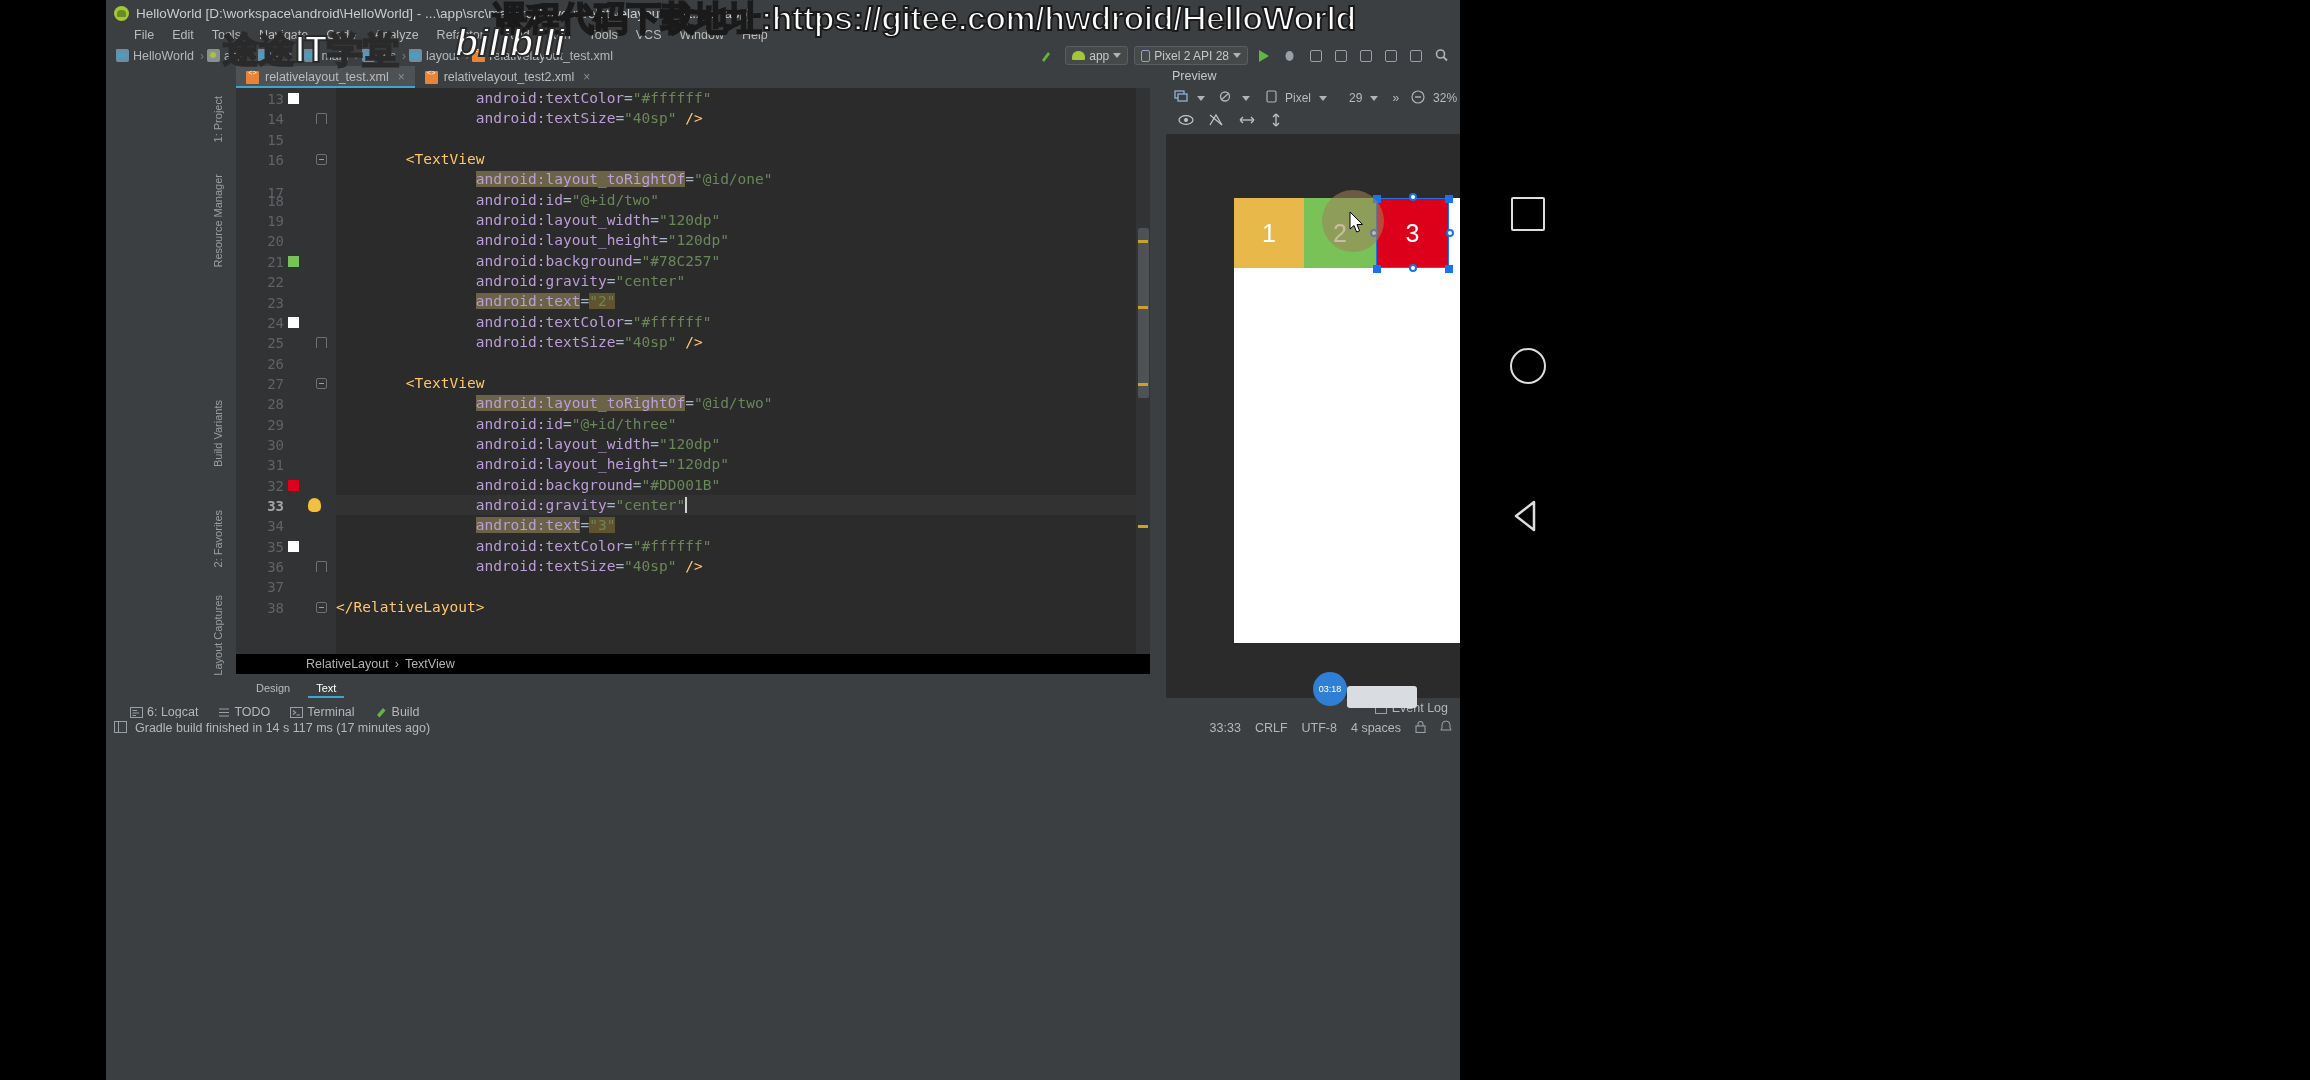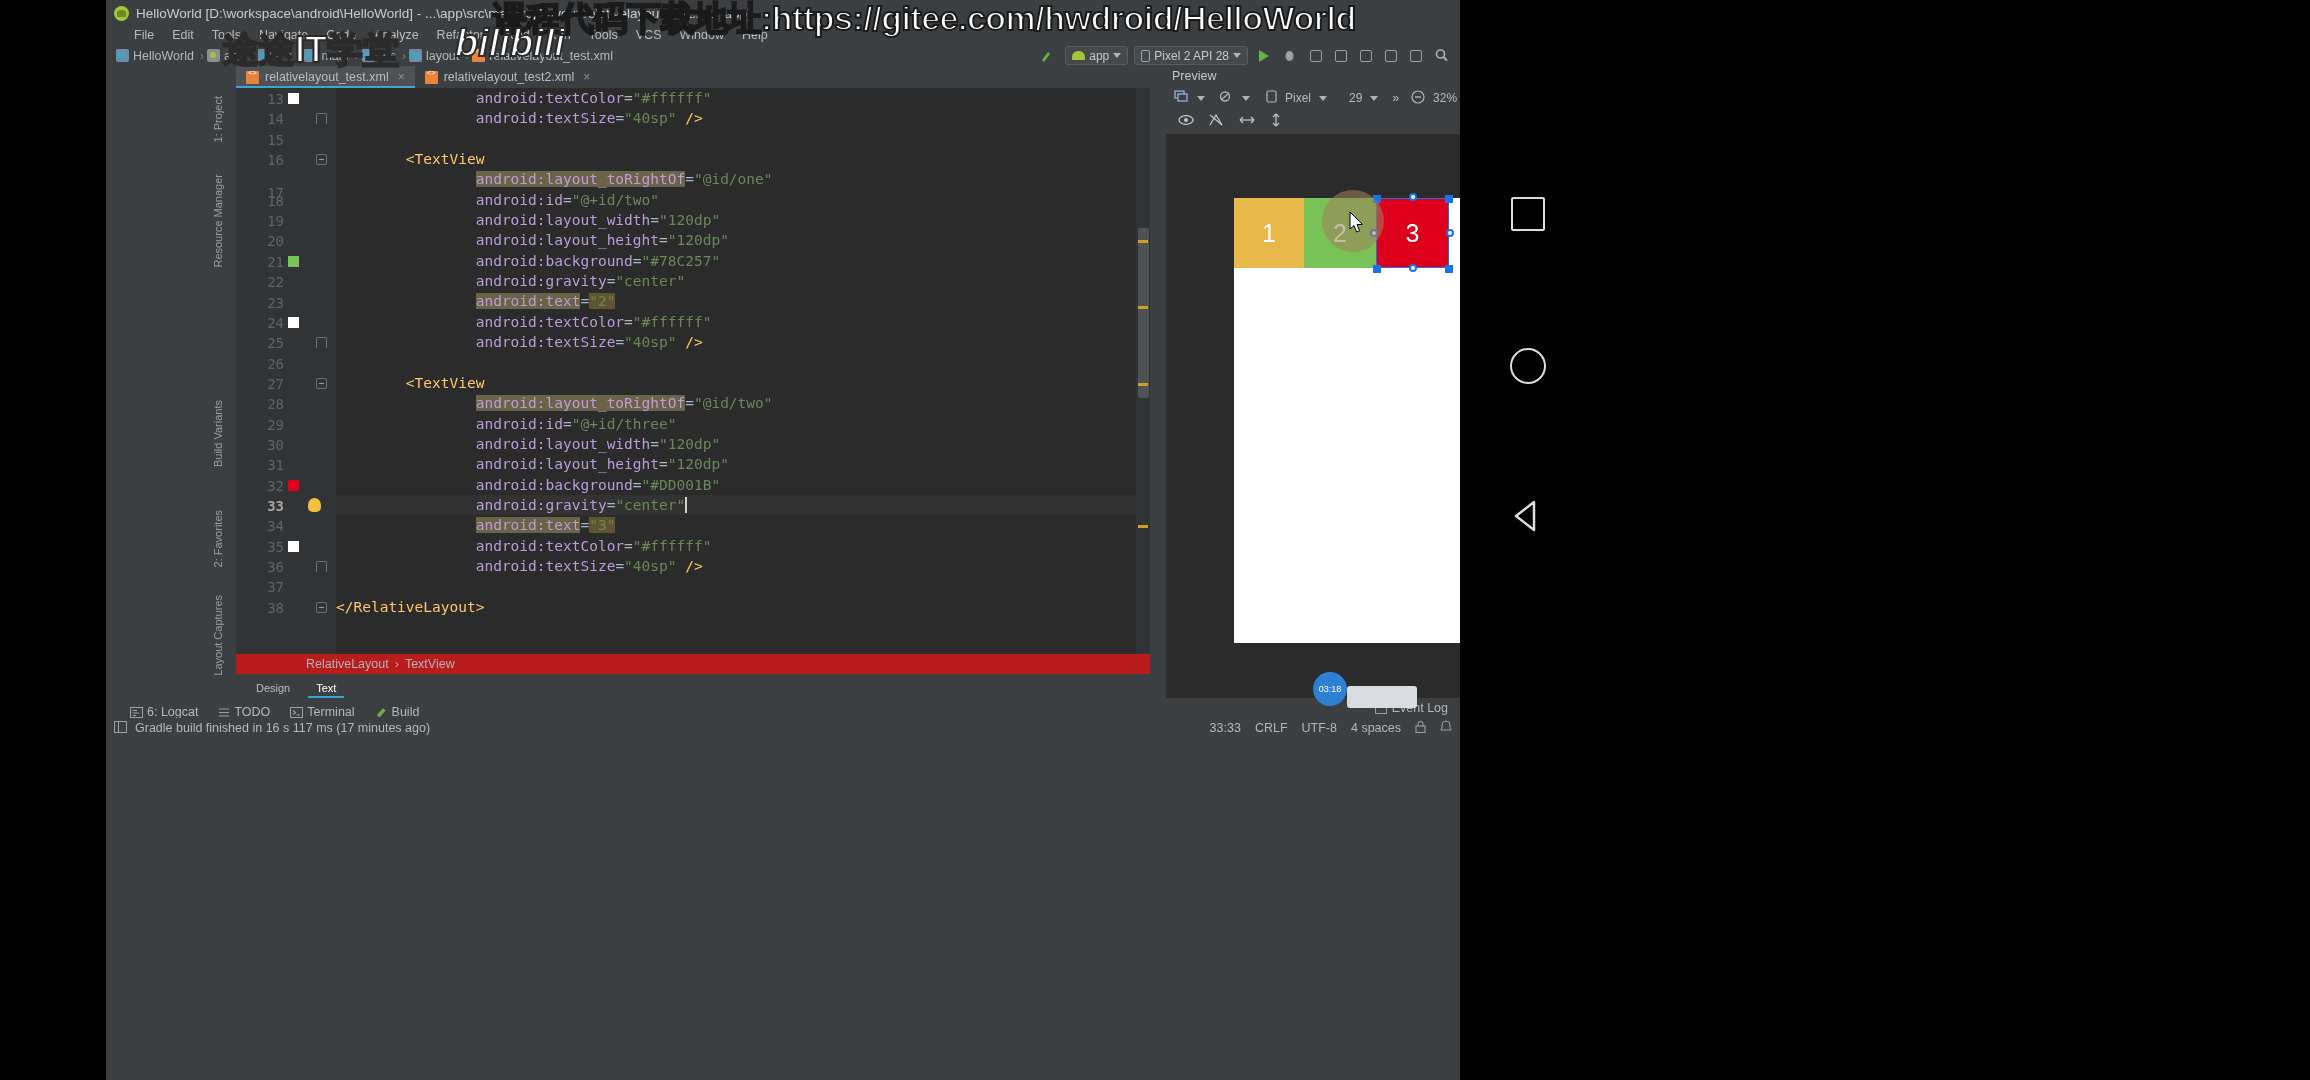--- a/index.html
+++ b/index.html
@@ -118,21 +118,21 @@
   .caret-bar { display:inline-block; width:1.5px; height:16px; background:#d0d0d0;
                vertical-align:-3px; }
 
   
   .scrollcol { position: absolute; right: 0; top: 0; width: 14px; height: 100%; background: #313335; }
   .mk { position: absolute; right: 2px; width: 10px; height: 2.5px; }
   .thumb { position: absolute; right: 1px; width: 11px; background: #4e5254; border-radius: 2px; }
 
   
   .editor-crumb { position: absolute; left: 130px; top: 654px; width: 914px; height: 20px;
-                  background: #b91c1c; display: flex; align-items: center; padding-left: 70px;
+                  background: #000000; display: flex; align-items: center; padding-left: 70px;
                   color: #b0b3b6; font-size: 12.5px; gap: 6px; }
   
   .dt-tabs { position: absolute; left: 130px; top: 674px; width: 914px; height: 24px;
              background: #3c3f41; display: flex; align-items: flex-end; padding-left: 8px; gap: 2px; }
   .dt-tab { padding: 2px 12px 4px; color: #b9bcbf; font-size: 11px; position: relative; }
   .dt-tab.active { color: #ffffff; }
   .dt-tab.active::after { content:""; position:absolute; left:4px; bottom:0; right:4px; height:2px;
                           background:#3ba7d0; }
 
   
@@ -586,21 +586,21 @@
     </span>
   </div>
 
   <div class="statusbar">
     <span style="margin-right:8px;">
       <svg width="13" height="12" viewBox="0 0 13 12">
           <rect x="0.5" y="0.5" width="12" height="11" fill="none" stroke="#9aa0a6"></rect>
           <line x1="4.5" y1="0.5" x2="4.5" y2="11.5" stroke="#9aa0a6"></line>
         </svg>
     </span>
-    <span>Gradle build finished in 16 s 117 ms (17 minutes ago)</span>
+    <span>Gradle build finished in 14 s 117 ms (17 minutes ago)</span>
     <span class="sright">
       <span>33:33</span>
       <span>CRLF</span>
       <span>UTF-8</span>
       <span>4 spaces</span>
       <span>
         <svg width="11" height="12" viewBox="0 0 11 12">
             <rect x="1" y="5" width="9" height="6.5" fill="none" stroke="#9aa0a6" stroke-width="1.1"></rect>
             <path d="M3 5 V3 a2.5 2.5 0 0 1 5 0 V5" fill="none" stroke="#9aa0a6" stroke-width="1.1"></path>
           </svg>

